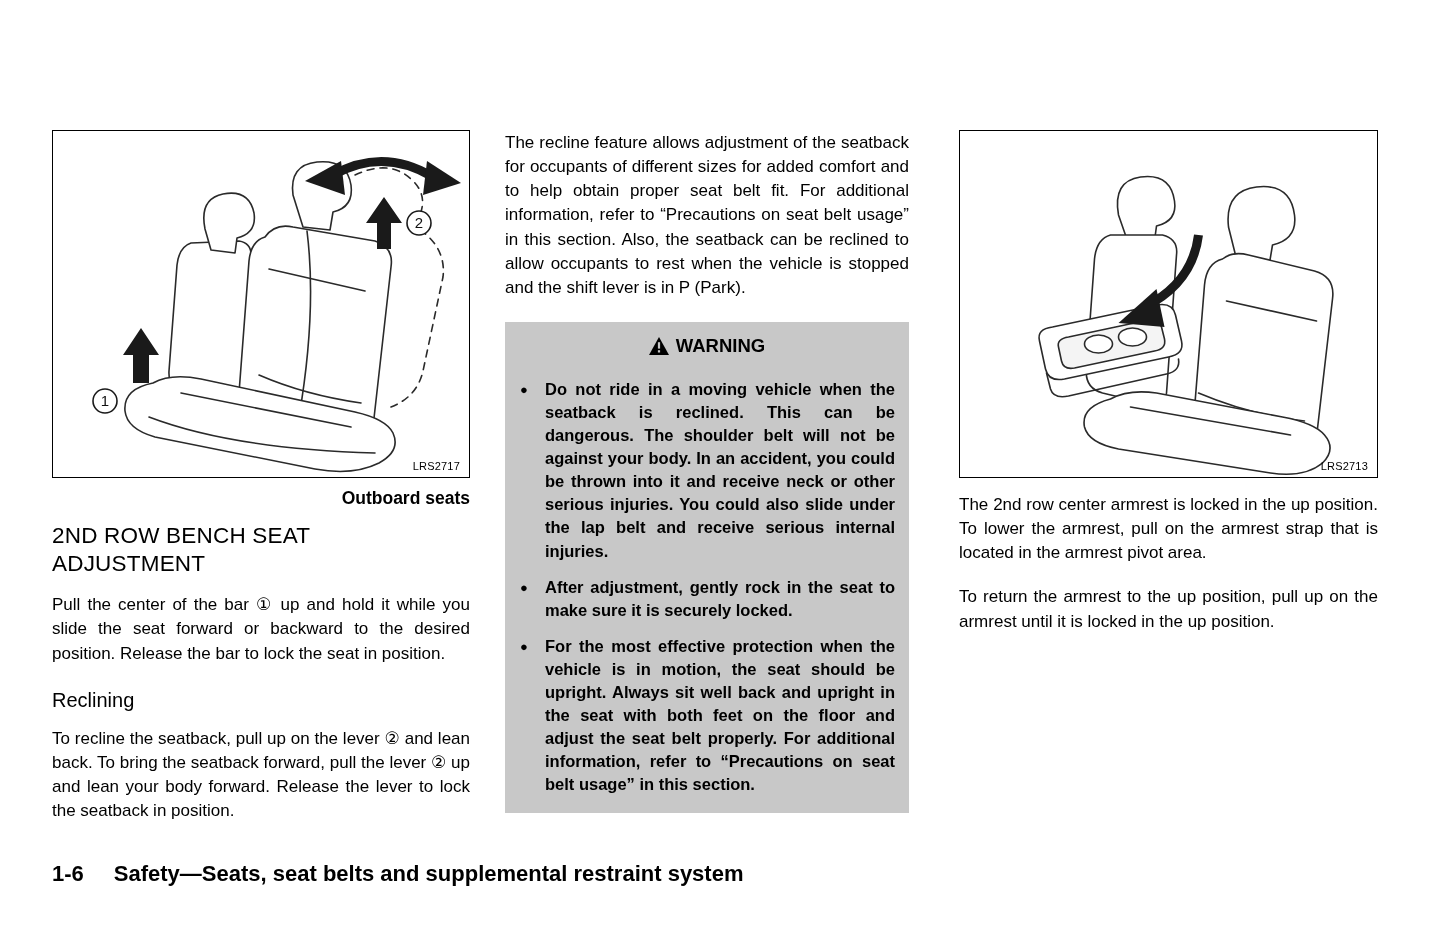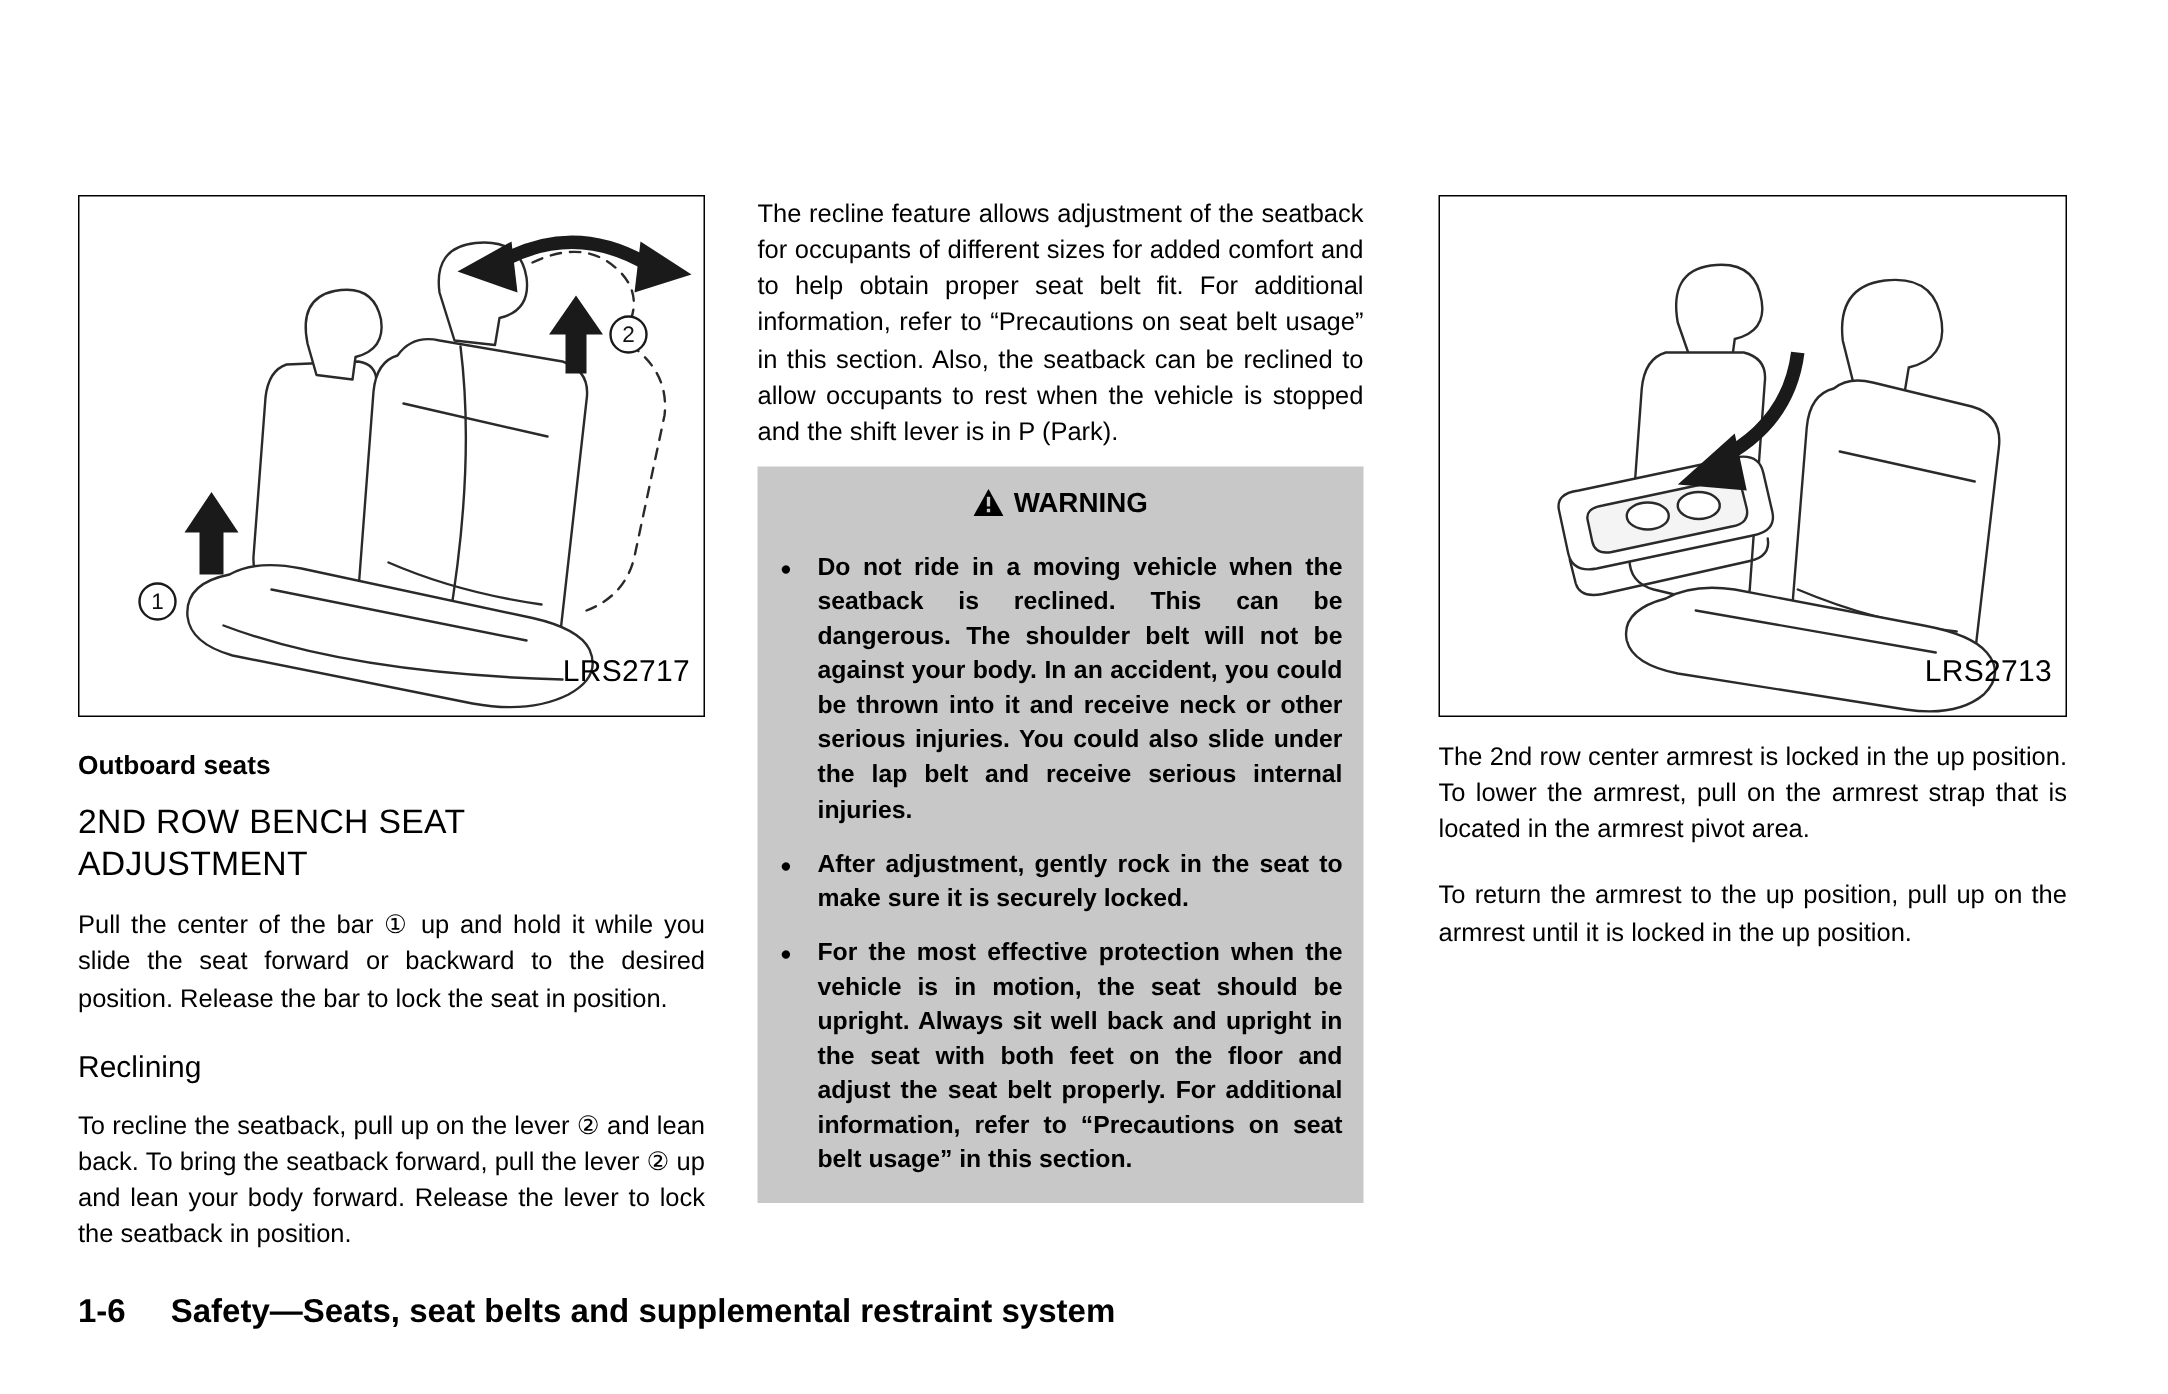--- a/index.html
+++ b/index.html
@@ -16,46 +16,46 @@
   .col-right { position: absolute; left: 959px; top: 130px; width: 419px; }
 
   .figbox {
     position: relative;
     width: 100%; height: 348px;
     border: 1px solid #000;
     background: #fff;
   }
   .figsvg { width: 100%; height: 100%; display: block; }
   .figcode {
-    position: absolute; right: 9px; bottom: 17px;
-    font-size: 20px; letter-spacing: 0.2px;
+    position: absolute; right: 9px; bottom: 5px;
+    font-size: 11px; letter-spacing: 0.2px;
   }
   .figbox text { font-family: "Liberation Sans", "DejaVu Sans", sans-serif; font-size: 15px; fill: #111; }
 
   .figcaption {
-    text-align: left; font-weight: bold; font-size: 17.5px;
-    margin-top: 22px;
+    text-align: right; font-weight: bold; font-size: 17.5px;
+    margin-top: 10px;
   }
 
   h1.section {
     font-size: 22.5px; font-weight: 400; line-height: 1.25;
     margin-top: 13px; max-width: 360px; letter-spacing: 0.2px;
   }
   h1.section-tight { margin-top: 12px; max-width: none; }
   h2.sub { font-size: 20px; font-weight: 400; margin-top: 23px; }
 
   p.body {
     font-size: 17px; line-height: 1.42; text-align: justify;
     margin-top: 15px;
   }
   p.first { margin-top: 0; }
 
   .warning-box {
     background: #c8c8c8;
-    margin-top: 11px;
+    margin-top: 22px;
     padding: 8px 14px 17px 14px;
   }
   .warning-header {
     display: flex; align-items: center; justify-content: center;
     gap: 7px; font-weight: bold; font-size: 18.5px;
     padding: 5px 0 8px 0;
   }
   .warn-icon { display: inline-flex; }
   ul.warning-list { list-style: none; }
   ul.warning-list li {

